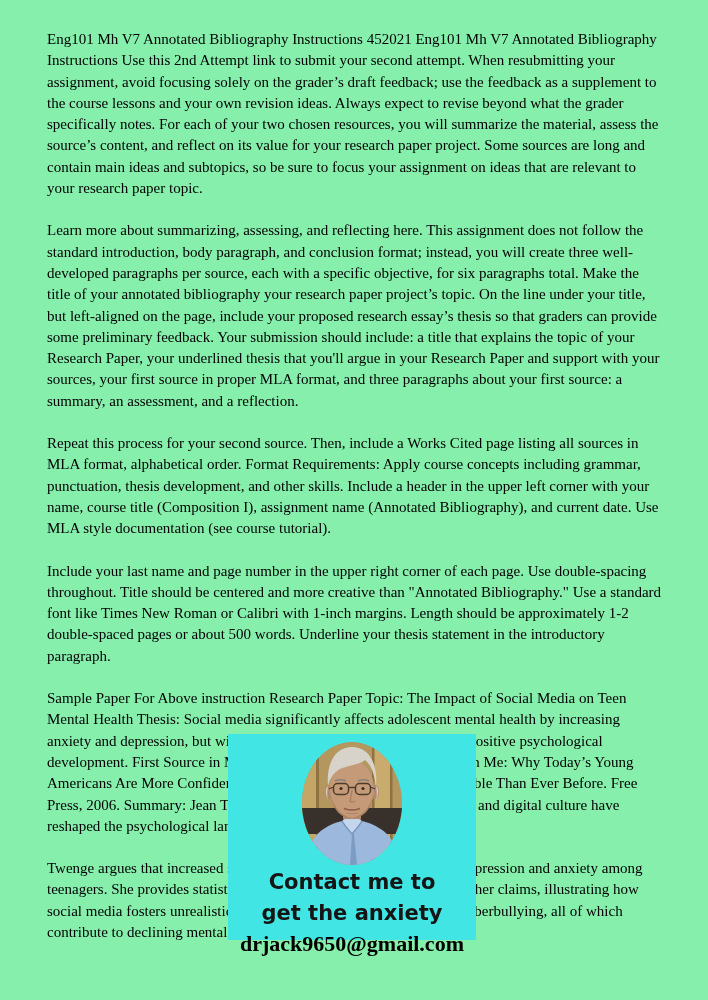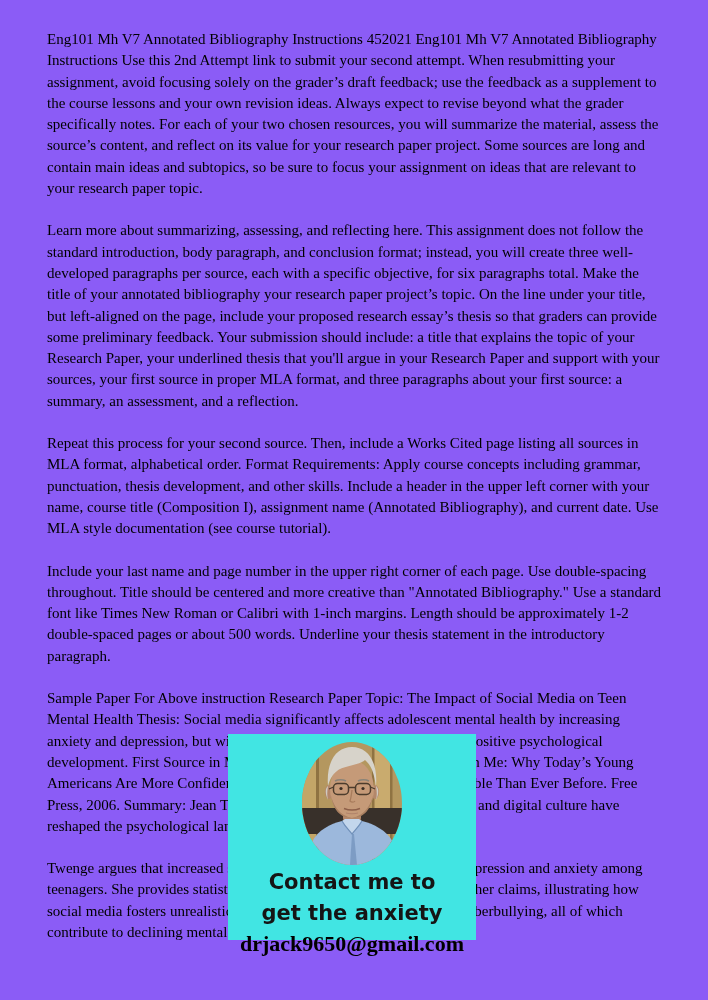--- a/index.html
+++ b/index.html
@@ -7,21 +7,21 @@
     width: 708px; height: 1000px;
     background: #ffffff;
     font-family: "Liberation Serif", serif;
     position: relative;
     overflow: hidden;
   }
   .page {
     position: absolute;
     left: 0; top: 0;
     width: 708px; height: 1000px;
-    background: #8b5cf6;
+    background: #86efac;
   }
   .doc {
     position: absolute;
     left: 47px; top: 29px;
     width: 615px;
     font-size: 15px;
     line-height: 21.3px;
     color: #000000;
     text-align: left;
   }

